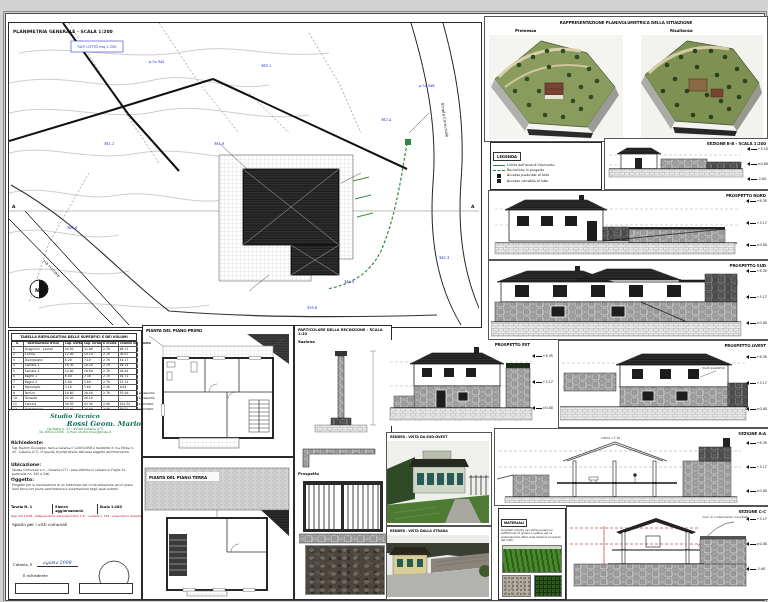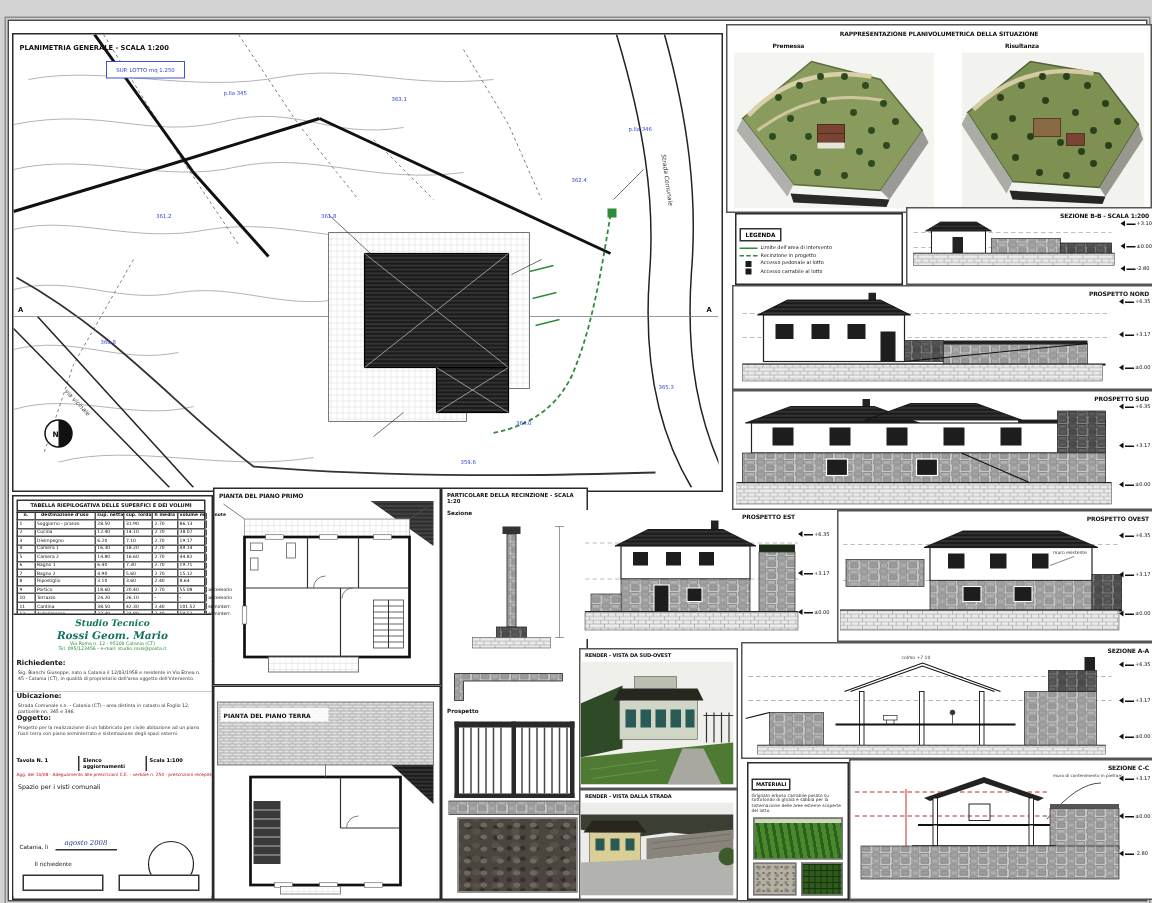--- a/index.html
+++ b/index.html
@@ -30,21 +30,21 @@
   .at-title{font-weight:bold;font-size:3.4px;text-align:center;border: .7px solid #333;padding:.8px 0;background:#fff;}
   .atr{display:flex;border-left:.7px solid #333;border-right:.7px solid #333;border-bottom:.5px solid #555;}
   .atr.hd{font-weight:bold;text-align:center;border-top:.7px solid #333;background:#fff;}
   .atc{padding:.6px 1px;border-right:.5px solid #555;overflow:hidden;white-space:nowrap;line-height:1.1;}
   .atc:last-child{border-right:none;}
   
   .tb{position:absolute;left:0;right:0;border-bottom:1px solid #2a2a2a;background:#fff;}
   .tb-lbl{font:bold 4.6px "DejaVu Sans",sans-serif;color:#111;margin:1px 2px 0;}
   .tb-txt{font-size:3.1px;color:#333;line-height:1.3;margin:.5px 3px;}
   .studio1{font:italic bold 6px "DejaVu Serif",serif;color:#14735f;text-align:center;margin-top:1.5px;}
-  .studio2{font:italic bold 7px "DejaVu Serif",serif;color:#14735f;text-align:center;}
+  .studio2{font:italic bold 7px "DejaVu Serif",serif;color:#14735f;text-align:right;}
   .studio3{font-size:3.1px;color:#2e8b3a;text-align:center;line-height:1.25;}
   .tav{display:flex;font-size:3.4px;}
   .tav>div{flex:1;border-right:.7px solid #333;padding:1px 2px;font-weight:bold;}
   .tav>div:last-child{border-right:none;}
   .redline{font-size:2.9px;color:#c11212;padding:.5px 2px;line-height:1.1;white-space:nowrap;overflow:hidden;}
   .sig{position:absolute;border:.8px solid #333;background:#fff;}
   
   .stonephoto{background-color:#4a453e;background-image:radial-gradient(#6e675c 28%,transparent 32%),radial-gradient(#575147 30%,transparent 34%),radial-gradient(#332f29 26%,transparent 32%);background-size:11px 8px,13px 9px,9px 7px;background-position:0 0,5px 4px,2px 2px;border:1px solid #888;}
   .grass{background-image:linear-gradient(#cfd8c0 0 3px,rgba(0,0,0,0) 3px),repeating-linear-gradient(80deg,#2c611c 0 2px,#47892c 2px 5px);background-color:#3a7a24;border:.8px solid #777;}
   .gravel{background-color:#b5b0a4;background-image:radial-gradient(#8d8879 30%,transparent 34%),radial-gradient(#6e6a5e 24%,transparent 30%);background-size:6px 5px,4px 4px;border:.8px solid #777;}

